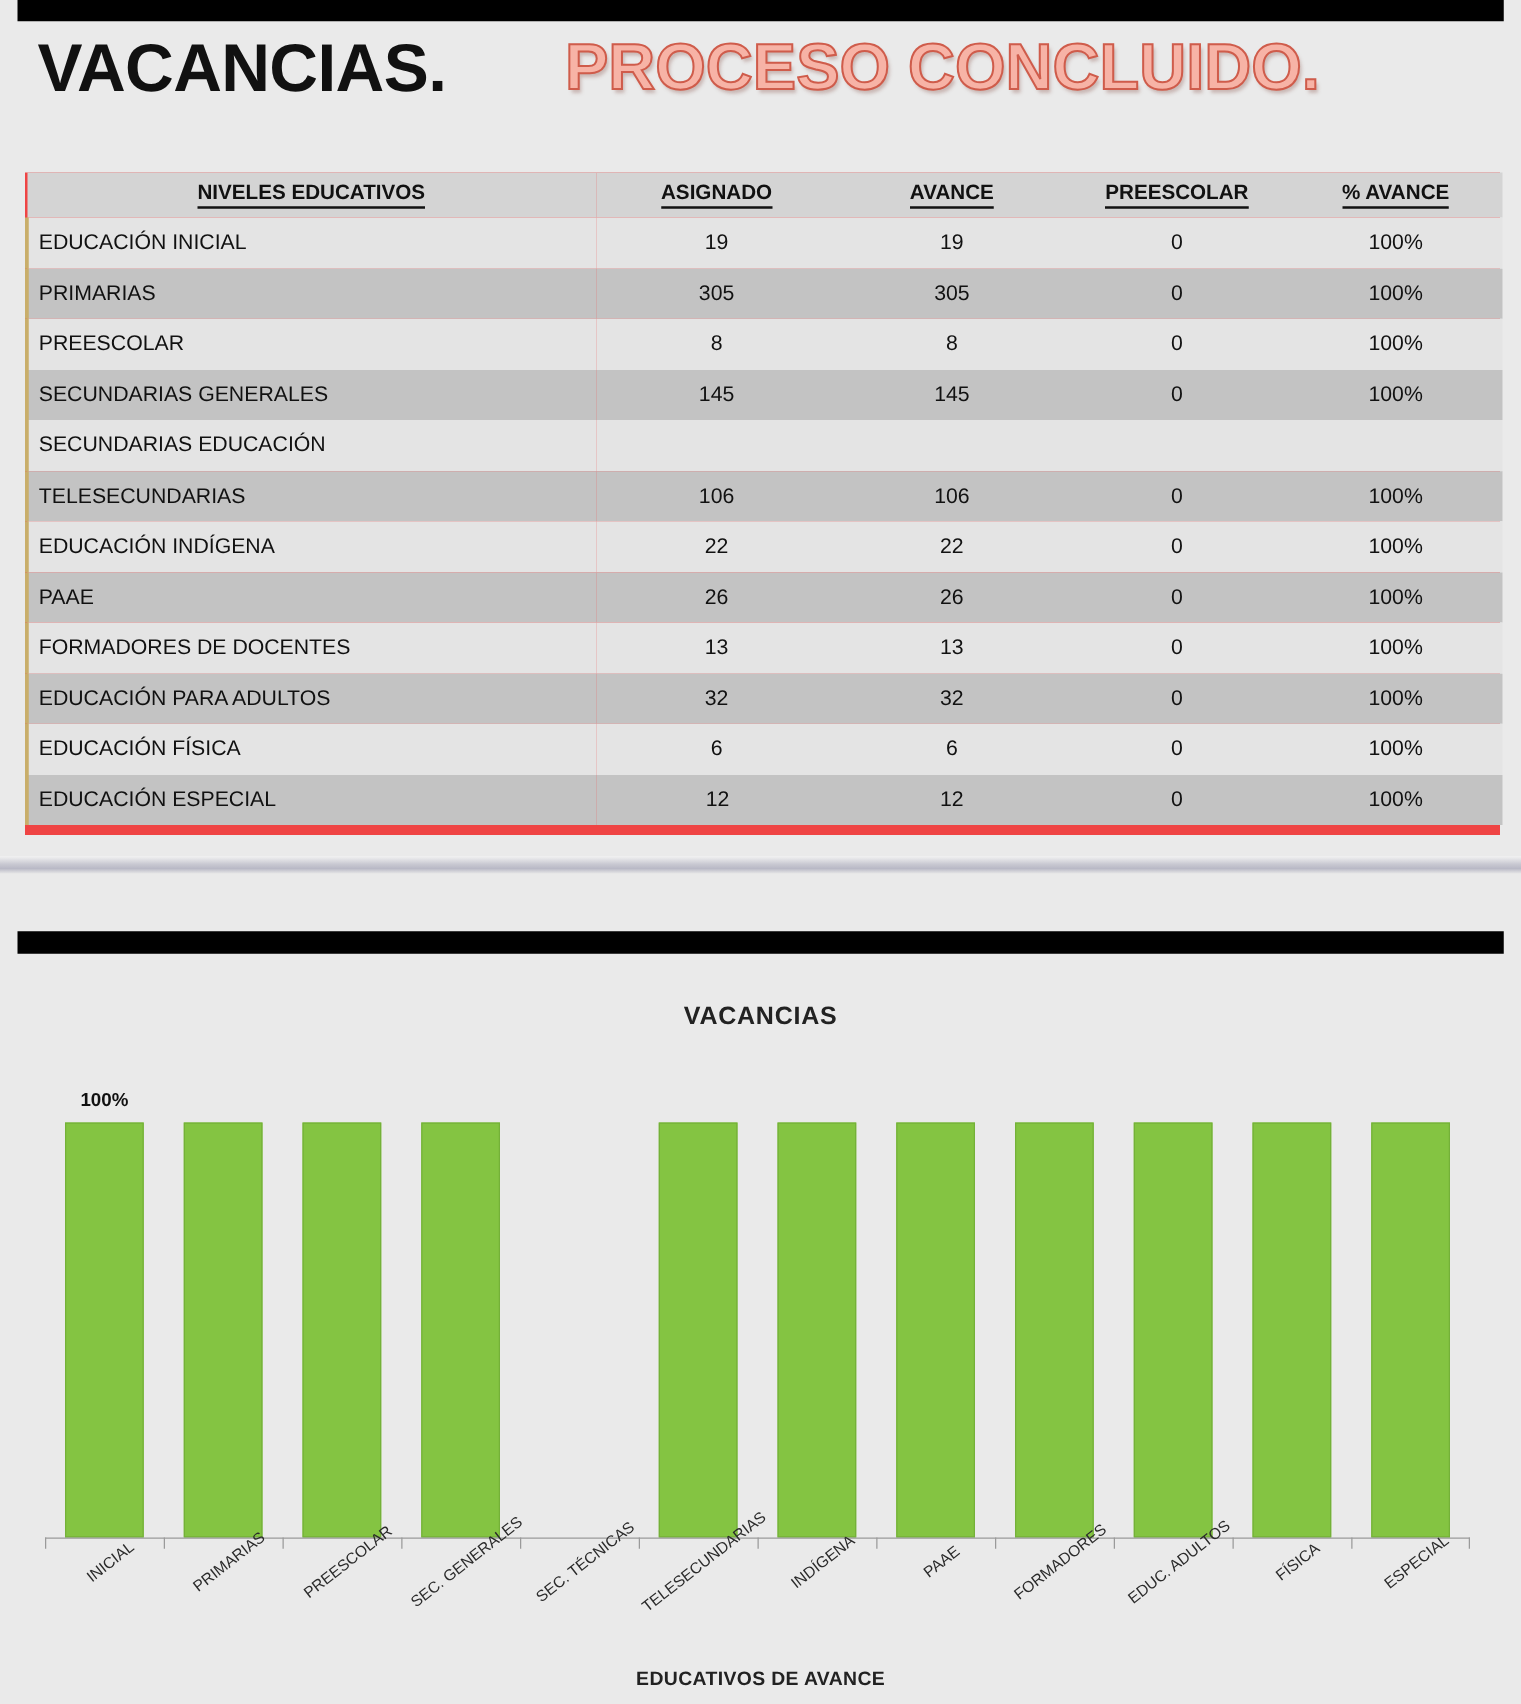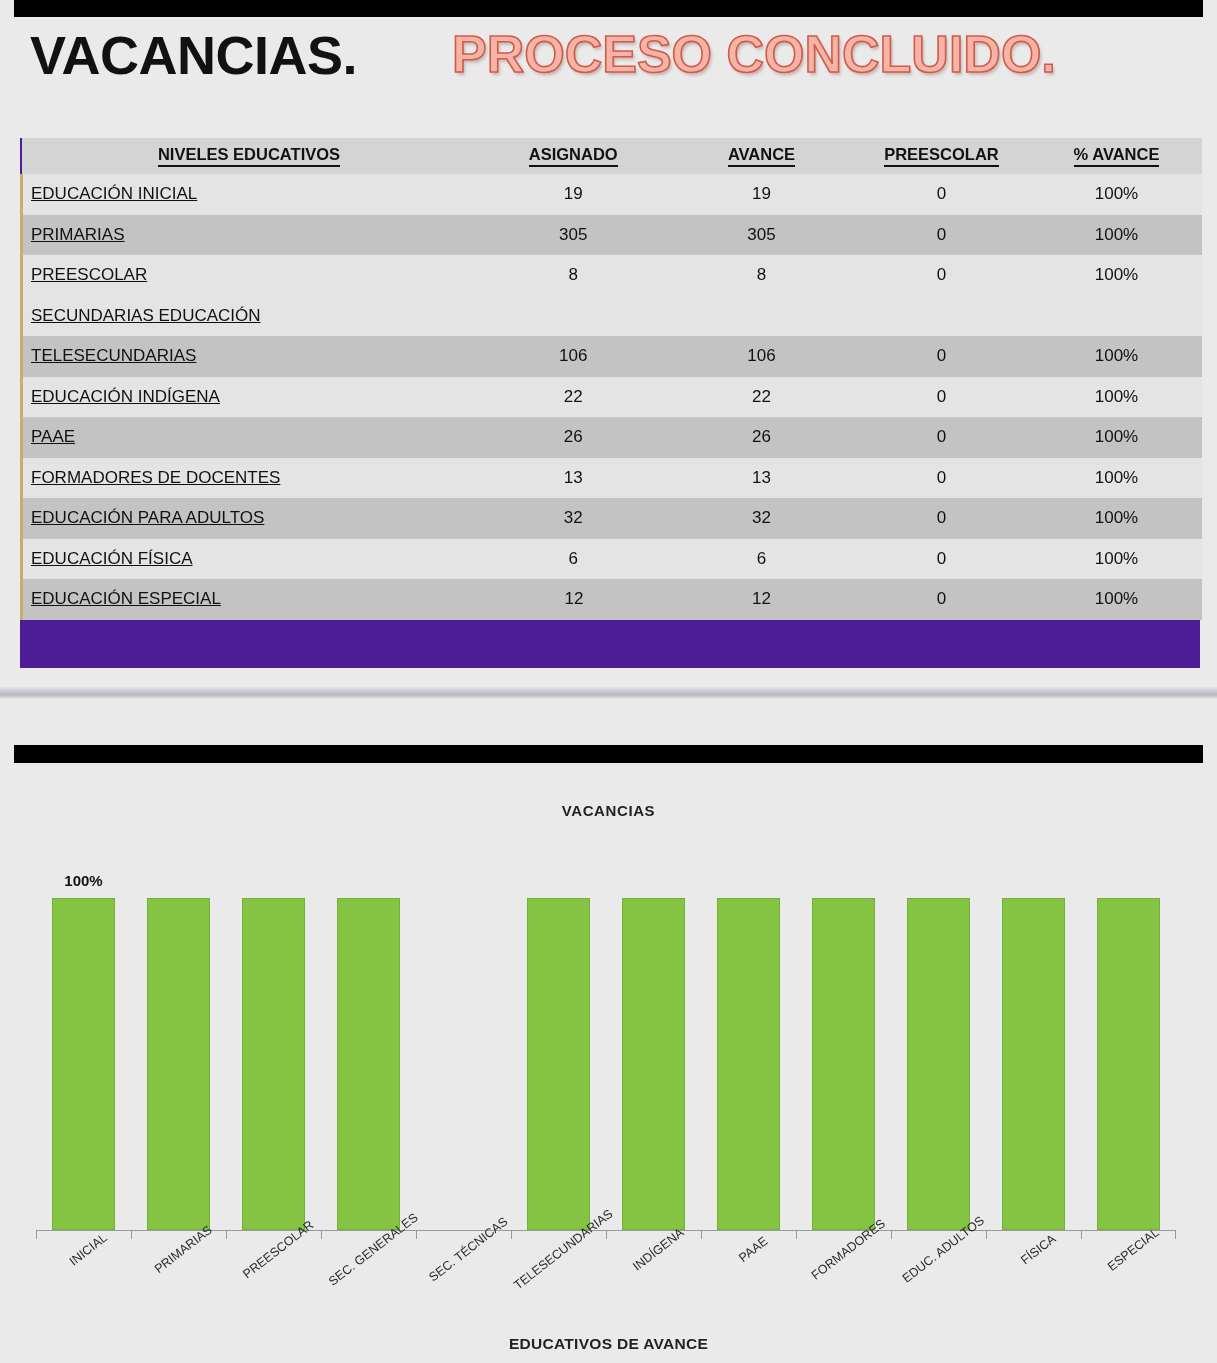--- a/index.html
+++ b/index.html
@@ -33,21 +33,21 @@
     letter-spacing:0px;
     color:#f7b3a6;
     -webkit-text-stroke:1.6px #cf5c4b;
     text-shadow:2px 3px 3px rgba(140,90,80,0.35);
     font-family:"Liberation Sans", sans-serif;
   }
 
   
   .table-wrap{
     position:absolute;left:20px;top:138px;width:1180px;height:530px;
-    background:#4c1d95;
+    background:#ef4444;
   }
   .tbl{
     width:100%;border-collapse:collapse;table-layout:fixed;
   }
   .tbl col.c-name{width:455px;}
   .tbl col.c-asig{width:195px;}
   .tbl col.c-avan{width:180px;}
   .tbl col.c-pend{width:180px;}
   .tbl col.c-pct{width:170px;}
 
@@ -72,21 +72,20 @@
     font-size:17px;color:#111;
     vertical-align:middle;
     font-family:"Liberation Sans", sans-serif;
   }
   .tbl tbody tr.odd td{background:#e4e4e4;}
   .tbl tbody tr.even td{background:#c3c3c3;}
 
   .tbl tbody td.t-name{
     text-align:left;padding-left:8px;
     border-left:3px solid #c9ae6a;
-    text-decoration:underline;
   }
   .tbl tbody td.t-num{text-align:center;}
 
   
   .sep-band{
     position:absolute;left:0;top:685px;width:1217px;height:14px;
     background:linear-gradient(to bottom,#f2f2f2 0%, #c9c9d2 45%, #b9b9c6 70%, #e8e8e8 100%);
   }
 
   
@@ -94,21 +93,21 @@
     position:absolute;left:14px;top:745px;width:1189px;height:18px;
     background:#000000;
   }
   .chart-area{
     position:absolute;left:0;top:770px;width:1217px;height:593px;
     background:#eaeaea;
   }
   .chart-title{
     position:absolute;left:0;top:32px;width:1217px;
     text-align:center;
-    font-size:15px;font-weight:bold;color:#222;
+    font-size:20px;font-weight:bold;color:#222;
     letter-spacing:0.6px;
   }
 
   
   .plot{
     position:absolute;left:36px;top:128px;width:1140px;height:332px;
   }
   .bars{
     position:absolute;left:0;top:0;width:100%;height:100%;
     display:flex;align-items:flex-end;
@@ -213,20 +212,27 @@
           <td class="t-num">0</td>
           <td class="t-num">100%</td>
         </tr>
       <tr class="odd">
           <td class="t-name">PREESCOLAR</td>
           <td class="t-num">8</td>
           <td class="t-num">8</td>
           <td class="t-num">0</td>
           <td class="t-num">100%</td>
         </tr>
+      <tr class="even">
+          <td class="t-name">SECUNDARIAS GENERALES</td>
+          <td class="t-num">145</td>
+          <td class="t-num">145</td>
+          <td class="t-num">0</td>
+          <td class="t-num">100%</td>
+        </tr>
       <tr class="odd">
           <td class="t-name">SECUNDARIAS EDUCACIÓN</td>
           <td class="t-num"></td>
           <td class="t-num"></td>
           <td class="t-num"></td>
           <td class="t-num"></td>
         </tr>
       <tr class="even">
           <td class="t-name">TELESECUNDARIAS</td>
           <td class="t-num">106</td>

